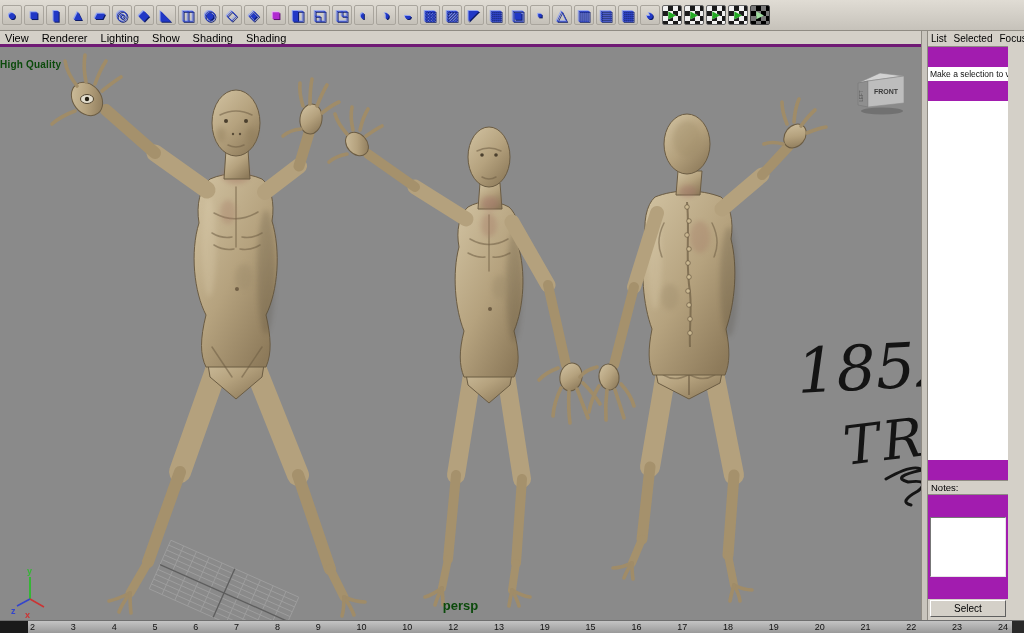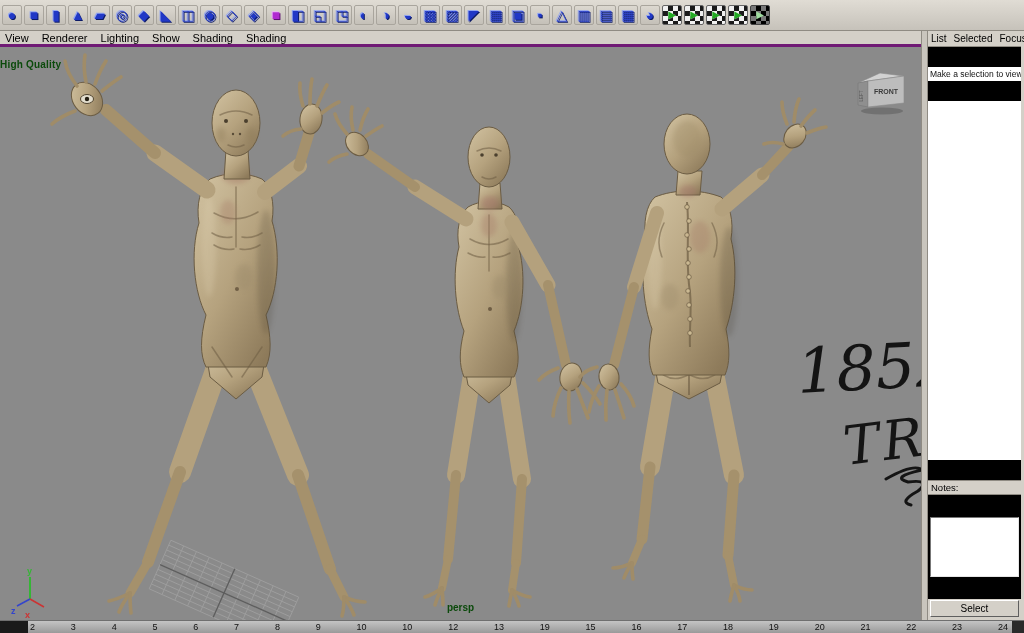--- a/index.html
+++ b/index.html
@@ -51,41 +51,41 @@
     position: absolute; top: 47px; left: 0; width: 921px; height: 573px;
     background: #8a8a8a; overflow: hidden;
   }
   #creature-svg { position: absolute; left: 0; top: 0; }
   #hq-label {
     position: absolute; top: 12px; left: 0; width: 100%; 
     color: #0b4a0b; font-weight: bold; font-size: 10px; letter-spacing: .2px;
   }
   #persp-label {
     position: absolute; bottom: 7px; left: 0; width: 100%; text-align: center;
-    color: #0b4a0b; font-weight: bold; font-size: 10px;
+    color: #0b4a0b; font-weight: bold; font-size: 13px;
   }
   #view-cube { position: absolute; top: 16px; left: 846px; width: 66px; height: 54px; }
 
   
   .limbA { stroke: #b4a17d; fill: none; stroke-linecap: round; }
   .limbB { stroke: #a5916c; fill: none; stroke-linecap: round; }
   .finger { stroke: #a08c68; stroke-width: 3.6; fill: none; stroke-linecap: round; }
   .skin { fill: url(#skinGrad); stroke: #6b5c43; stroke-width: 1; }
   .detail { stroke: #6e5d44; fill: none; opacity: .55; stroke-width: 1.5; stroke-linecap: round; }
   .handwriting { font-family: "DejaVu Serif", serif; font-style: italic; fill: #141414; }
   .scribble { stroke: #141414; stroke-width: 3; fill: none; stroke-linecap: round; }
 
   
   #splitter {
     position: absolute; top: 31px; left: 921px; width: 7px; height: 589px;
     background: #c9c5bd; border-left: 1px solid #8f8b83; border-right: 1px solid #8f8b83;
   }
   #right-panel {
-    position: absolute; top: 31px; left: 928px; width: 93px; height: 589px;
-    background: #000000; display: flex; flex-direction: column; gap: 20px;
+    position: absolute; top: 31px; left: 928px; width: 80px; height: 589px;
+    background: #a21caf; display: flex; flex-direction: column; gap: 20px;
   }
   .rp-menubar {
     flex: 0 0 16px; background: #d4d0c8; border-bottom: 1px solid #918d85;
     display: flex; gap: 7px; align-items: center; padding: 0 3px; font-size: 10px;
   }
   .rp-hint {
     flex: 0 0 14px; font-size: 8.5px; padding: 2px 2px; white-space: nowrap;
     overflow: hidden; background: #fff; color: #111;
   }
   .rp-body { flex: 1 1 auto; background: #fff; }

